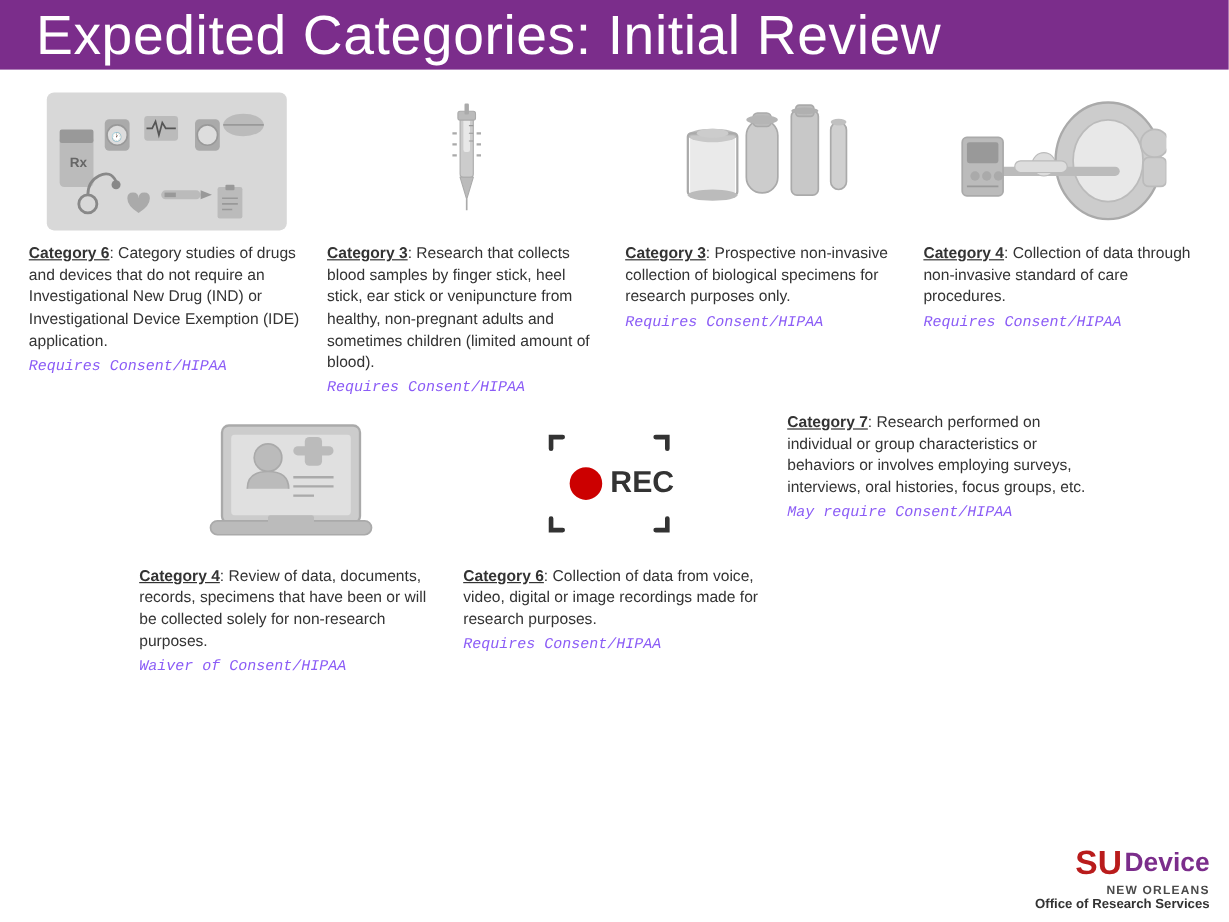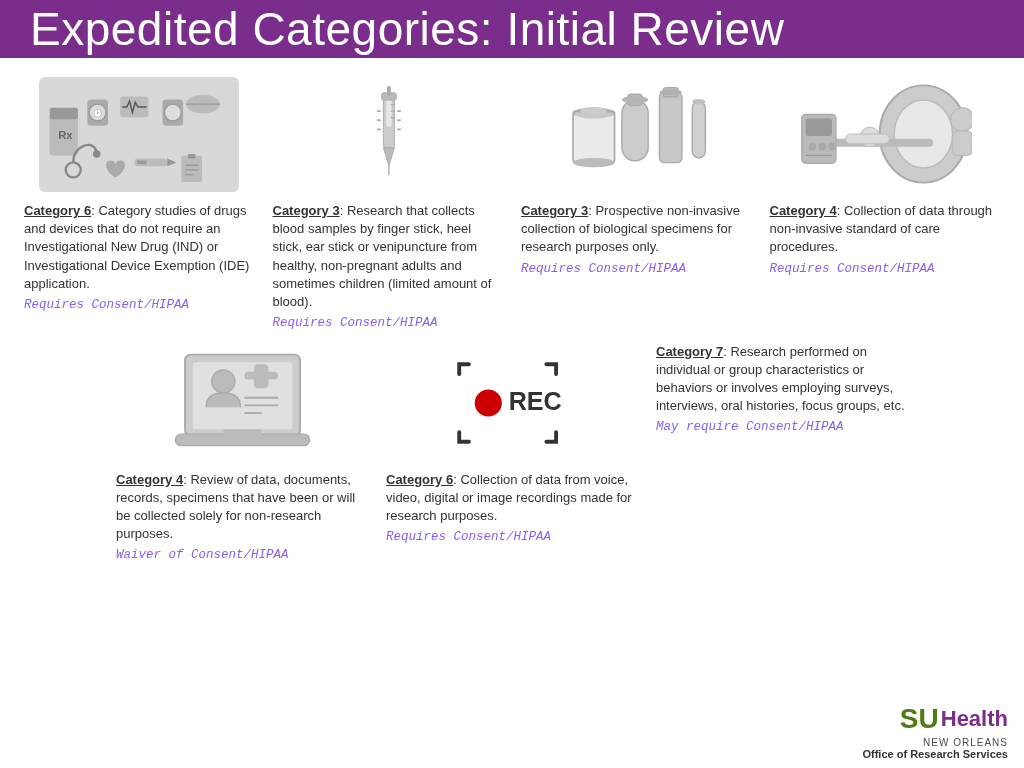--- a/index.html
+++ b/index.html
@@ -85,32 +85,32 @@
     }
     .lsu-logo {
       display: flex;
       align-items: center;
       gap: 2px;
       margin-bottom: 2px;
     }
     .lsu-su {
       font-size: 28px;
       font-weight: 900;
-      color: #4d7c0f;
+      color: #b91c1c;
     }
     .lsu-health {
       font-size: 22px;
       font-weight: 700;
       color: #7B2D8B;
     }
     .lsu-new-orleans {
       font-size: 10px;
       color: #4A4A4A;
       text-align: center;
-      font-weight: normal;
+      font-weight: bold;
       letter-spacing: 1px;
     }
     .office-text {
       font-size: 11px;
       color: #333;
       font-weight: bold;
       text-align: right;
       margin-left: 32px;
     }
   </style>
@@ -320,17 +320,17 @@
         <div class="requires">May require Consent/HIPAA</div>
       </div>
     </div>
 
   </div>
 </div>
 
 <div class="footer-area">
   <div class="lsu-logo">
     <span class="lsu-su">SU</span>
-    <span class="lsu-health">Health</span>
+    <span class="lsu-health">Device</span>
   </div>
   <div class="lsu-new-orleans">NEW ORLEANS</div>
   <div class="office-text">Office of Research Services</div>
 </div>
 
 </body></html>

